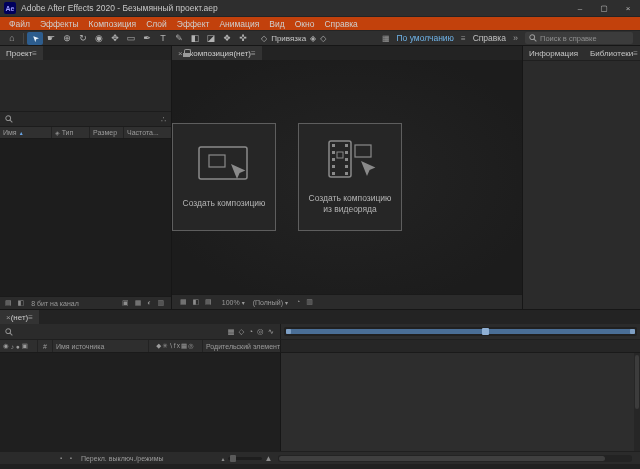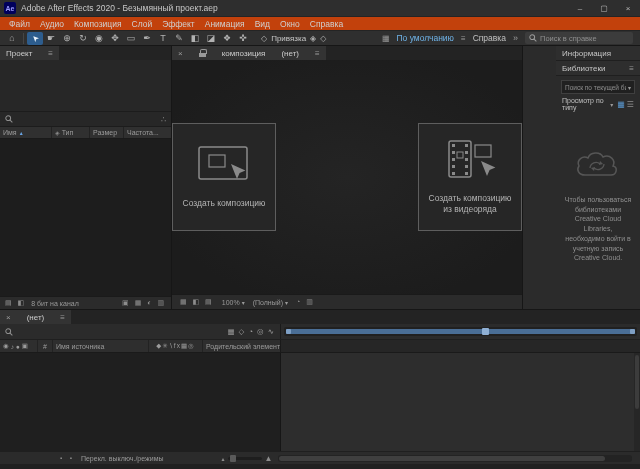--- a/index.html
+++ b/index.html
@@ -34,21 +34,21 @@
   .pmenu { font-size:8px; color:#9a9a9a; }
   .help-label { font-size:8.5px; color:#c0c0c0; }
   .overflow { font-size:9px; color:#9a9a9a; }
   .searchbox { width:108px; height:12px; background:#3c3c3c; border-radius:2px; display:flex; align-items:center; gap:3px; padding:0 4px; }
   .searchbox input { flex:1; min-width:0; background:transparent; border:0; outline:0; color:#bdbdbd; font-size:7.5px; font-family:inherit; }
   input::placeholder { color:#8f8f8f; }
 
   
   .main { flex:1; display:flex; overflow:hidden; background:#161616; }
   .tabbar { height:14px; background:#232323; display:flex; align-items:stretch; flex:none; }
-  .tab { background:#333333; display:flex; align-items:center; gap:16px; padding:0 6px; font-size:8px; color:#cccccc; white-space:nowrap; }
+  .tab { background:#333333; display:flex; align-items:center; gap:0; padding:0 6px; font-size:8px; color:#cccccc; white-space:nowrap; }
   .tab .close { color:#9a9a9a; font-size:8px; }
   .tab .menu { color:#9a9a9a; font-size:8px; }
   .mini-lock { width:7px; height:8px; position:relative; display:inline-block; }
   .mini-lock::before { content:""; position:absolute; top:0; left:1px; width:5px; height:4px; border:1px solid #9a9a9a; border-bottom:none; border-radius:2px 2px 0 0; }
   .mini-lock::after { content:""; position:absolute; bottom:0; left:0; width:7px; height:4px; background:#9a9a9a; }
 
   
   .panel-project { width:172px; flex:none; display:flex; flex-direction:column; background:#282828; border-right:1px solid #161616; }
   .proj-preview { height:52px; background:#272727; border-bottom:1px solid #1c1c1c; flex:none; }
   .proj-search { height:15px; flex:none; display:flex; align-items:center; gap:4px; padding:0 5px; background:#272727; border-bottom:1px solid #1c1c1c; }
@@ -61,29 +61,29 @@
   .pc.rate { flex:1; border-right:none; }
   .sort { color:#6aa7e8; font-size:5px; }
   .tag-ic { color:#8a8a8a; font-size:6px; }
   .proj-list { flex:1; background:#1d1d1d; }
   .proj-footer { height:13px; flex:none; display:flex; align-items:center; gap:5px; padding:0 5px; background:#2b2b2b; border-top:1px solid #1a1a1a; font-size:7px; color:#9a9a9a; }
   .proj-footer .ics { letter-spacing:2px; font-size:7px; color:#8d8d8d; }
   .proj-footer .spacer { flex:1; }
 
   
   .panel-comp { flex:1; display:flex; flex-direction:column; background:#1e1e1e; border-right:1px solid #161616; min-width:0; }
-  .viewer { flex:1; background:radial-gradient(ellipse at center, #242424 0%, #1c1c1c 80%); display:flex; align-items:center; justify-content:space-between; gap:42px; }
+  .viewer { flex:1; background:radial-gradient(ellipse at center, #242424 0%, #1c1c1c 80%); display:flex; align-items:center; justify-content:flex-start; gap:22px; }
   .create-btn { width:104px; height:108px; background:#262626; border:1px solid #5e5e5e; display:flex; flex-direction:column; align-items:center; justify-content:center; gap:12px; padding:6px; cursor:default; }
   .create-label { font-size:8.5px; color:#b4b4b4; text-align:center; line-height:1.3; }
   .comp-footer { height:15px; flex:none; display:flex; align-items:center; gap:8px; padding:0 8px; background:#2b2b2b; border-top:1px solid #1a1a1a; font-size:7px; color:#9a9a9a; white-space:nowrap; overflow:hidden; }
   .comp-footer .ics { letter-spacing:2px; color:#8d8d8d; }
   .dd { display:flex; align-items:center; gap:2px; }
 
   
-  .panel-side { width:117px; flex:none; display:flex; flex-direction:column; background:#2b2b2b;padding-left:33px; }
+  .panel-side { width:117px; flex:none; display:flex; flex-direction:row; background:#2b2b2b; }
   .side-header { height:15px; flex:none; display:flex; align-items:center; padding:0 6px; background:#2e2e2e; border-bottom:1px solid #1f1f1f; font-size:8px; color:#c6c6c6; }
   .side-header .menu { margin-left:auto; color:#9a9a9a; font-size:8px; }
   .lib { flex:1; display:flex; flex-direction:column; background:#2b2b2b; overflow:hidden; }
   .lib-search { margin:4px 5px 3px 5px; height:14px; flex:none; background:#202020; border:1px solid #3f3f3f; display:flex; align-items:center; gap:2px; padding:0 3px; }
   .lib-search input { flex:1; min-width:0; background:transparent; border:0; outline:0; font-size:6.5px; color:#a8a8a8; font-family:inherit; }
   .chev { color:#9a9a9a; font-size:6px; }
   .lib-viewby { height:14px; flex:none; display:flex; align-items:center; gap:2px; padding:0 6px; font-size:7px; color:#c0c0c0; }
   .lib-viewby .spacer { flex:1; }
   .gi { font-size:8px; }
   .gi.blue { color:#5b9bd5; }
@@ -136,21 +136,21 @@
     <div class="title-text">Adobe After Effects 2020 - Безымянный проект.aep</div>
     <div class="win-controls">
       <div class="win-btn">–</div>
       <div class="win-btn">▢</div>
       <div class="win-btn">×</div>
     </div>
   </div>
 
   <div class="menubar">
     <span class="menu-item">Файл</span>
-    <span class="menu-item">Аудио</span>
+    <span class="menu-item">Эффекты</span>
     <span class="menu-item">Композиция</span>
     <span class="menu-item">Слой</span>
     <span class="menu-item">Эффект</span>
     <span class="menu-item">Анимация</span>
     <span class="menu-item">Вид</span>
     <span class="menu-item">Окно</span>
     <span class="menu-item">Справка</span>
   </div>
 
   <div class="toolbar">

